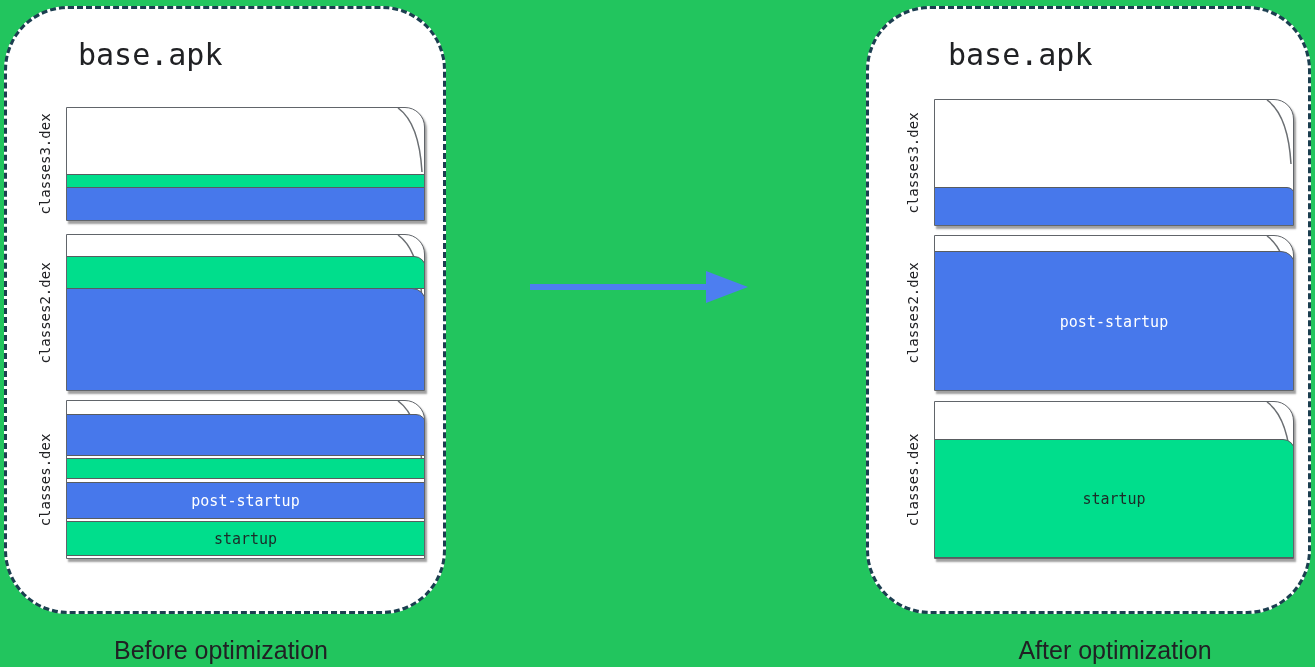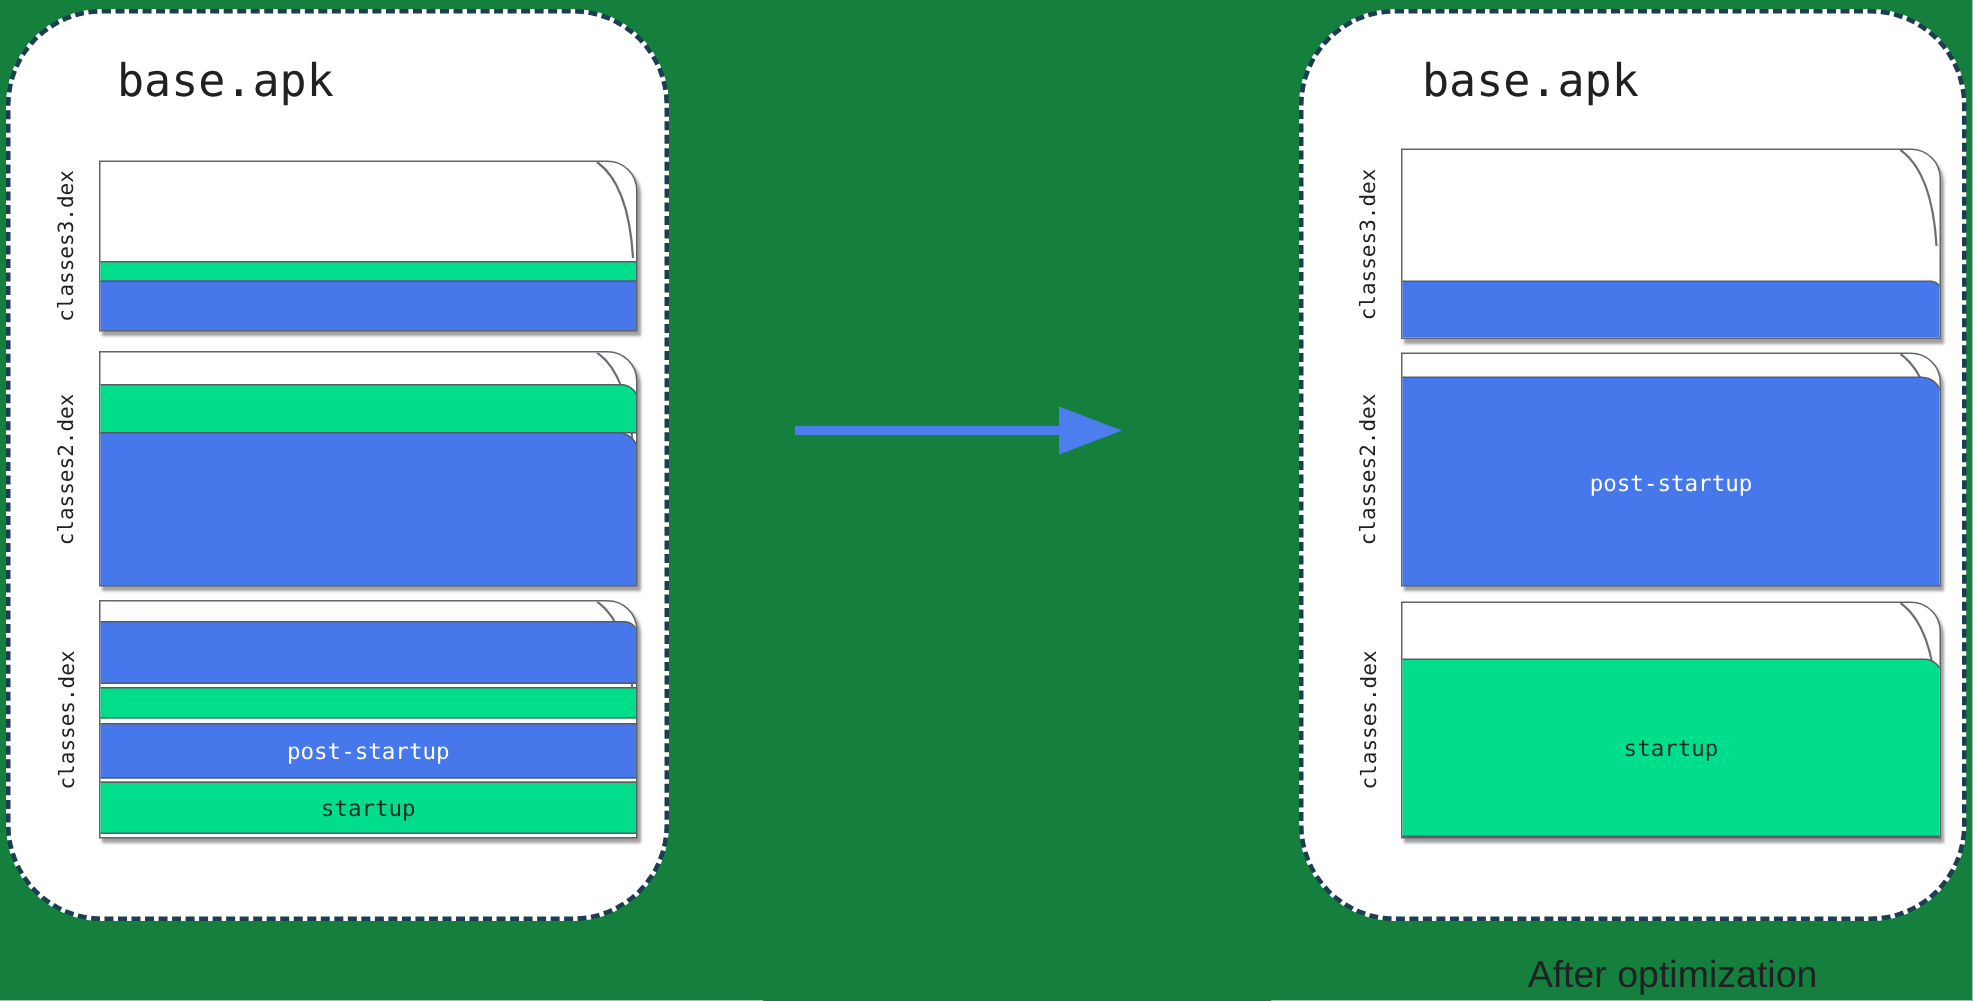--- a/index.html
+++ b/index.html
@@ -1,16 +1,16 @@
 <!DOCTYPE html>
 <html><head>
 <meta charset="utf-8">
 <style>
   html,body{margin:0;padding:0;background:#ffffff;}
-  .canvas{position:relative;width:1315px;height:667px;background:#15803d;overflow:hidden;
+  .canvas{position:relative;width:1315px;height:667px;background:#22c55e;overflow:hidden;
           font-family:"Liberation Sans",sans-serif;}
 
   
   .panel{position:absolute;top:6px;height:608px;border:3.5px dashed #1c3e50;border-radius:64px;
          box-sizing:border-box;background:#ffffff;}
   .panel-before{left:4px;width:442px;}
   .panel-after{left:866px;width:445px;}
 
   .apk-title{position:absolute;top:28px;margin:0;font:400 30px "DejaVu Sans Mono","Liberation Mono",monospace;
              color:#202124;letter-spacing:0;}
@@ -131,15 +131,16 @@
           </div>
         </div>
       </div>
   </section>
 
   <svg class="arrow" width="240" height="44" viewBox="0 0 240 44">
     <line x1="10" y1="22" x2="190" y2="22" stroke="#4D7EF0" stroke-width="6"></line>
     <polygon points="186,6 228,22 186,38" fill="#4D7EF0"></polygon>
   </svg>
 
+  <div class="caption caption-before">Before optimization</div>
   <div class="caption caption-after">After optimization</div>
 
 </div>
 
 </body></html>

